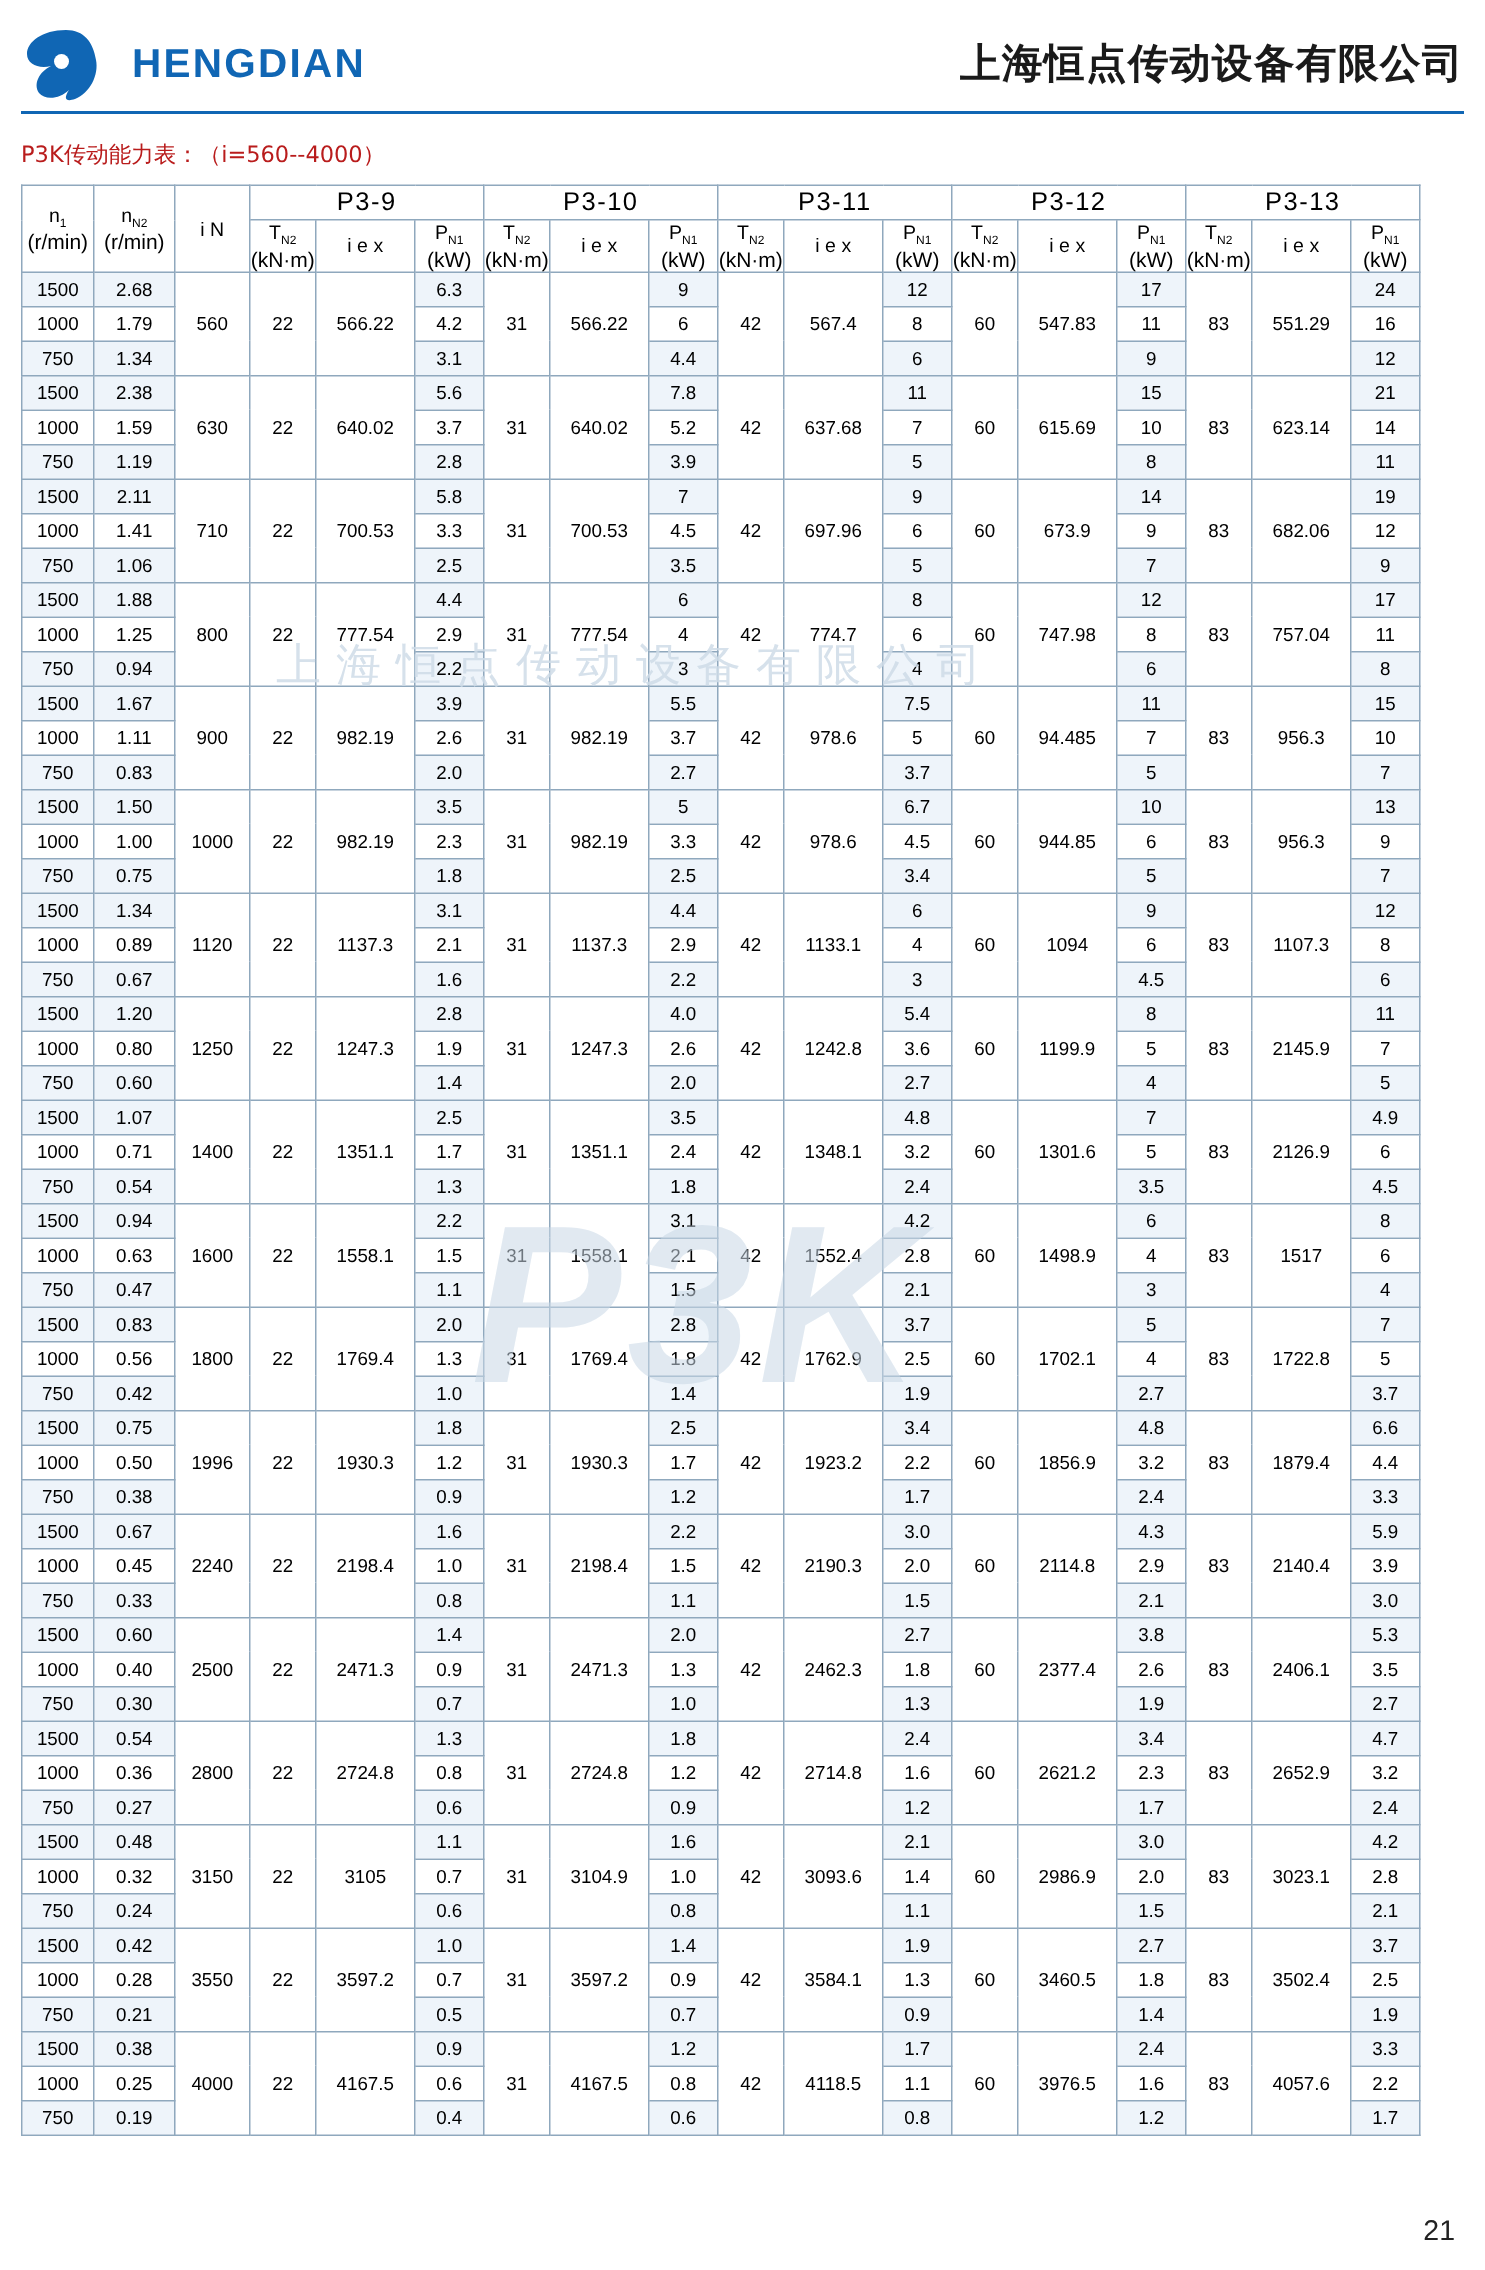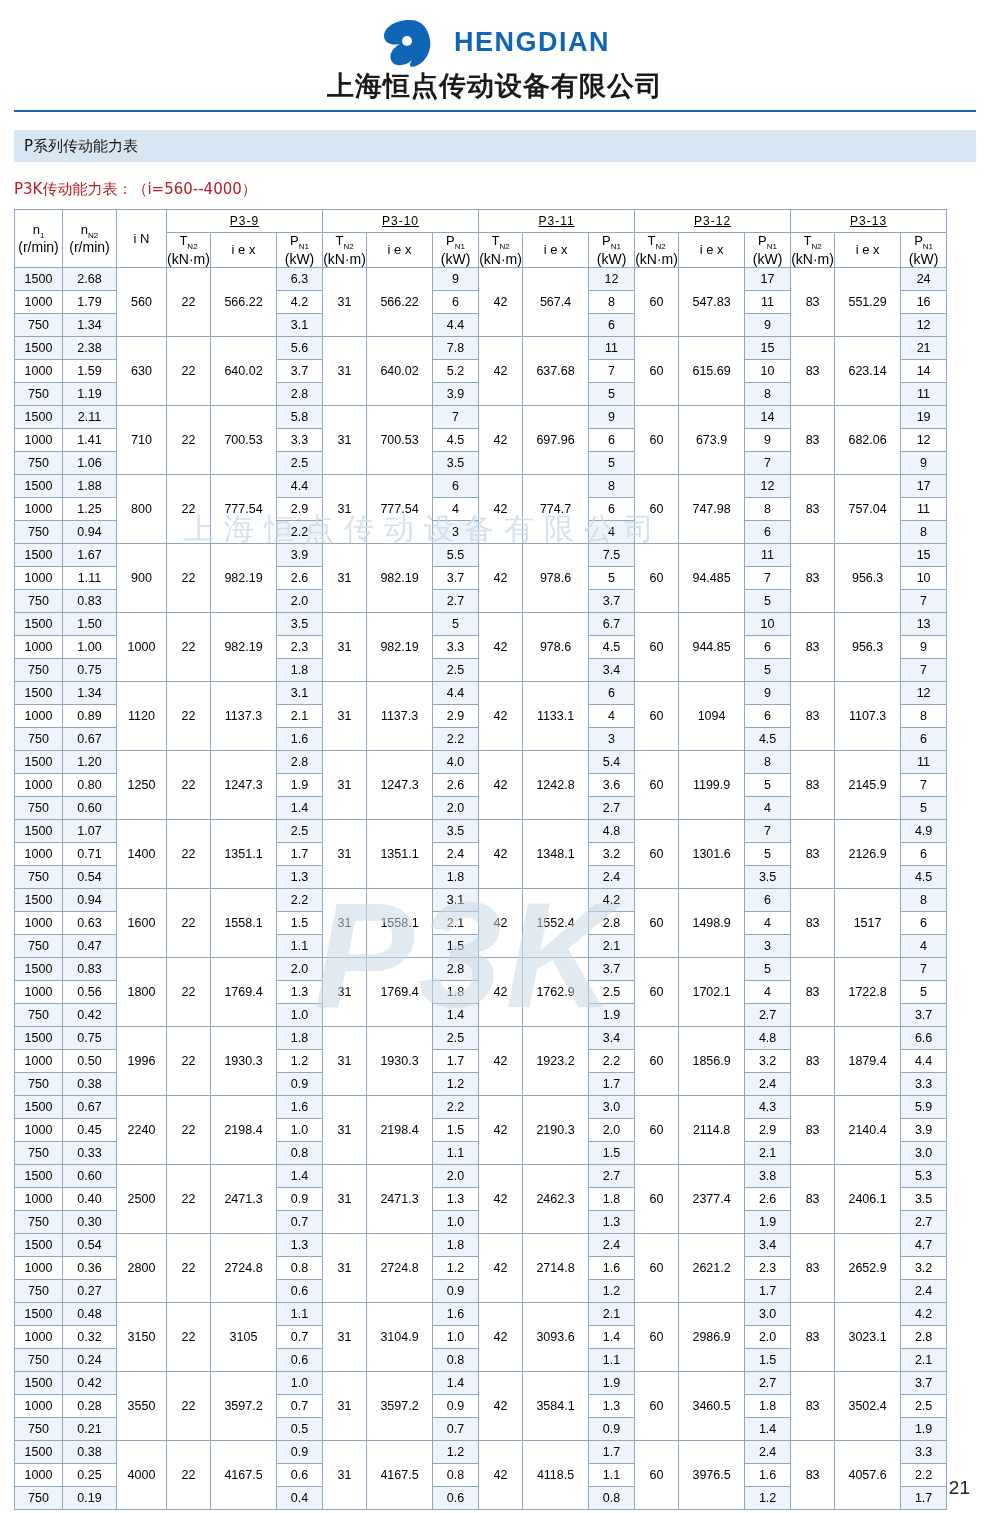--- a/index.html
+++ b/index.html
@@ -9,21 +9,20 @@
     background:#ffffff;
     color:#000000;
     -webkit-font-smoothing:antialiased;
   }
   .page{position:relative;width:990px;height:1513px;overflow:hidden;}
 
   
   .header{
     display:flex;align-items:center;justify-content:space-between;
     padding:16px 14px 6px 14px;
-    flex-direction:column;
   }
   .brand{display:flex;align-items:center;gap:14px;}
   .logo-mark{width:60px;height:52px;flex:0 0 auto;}
   .brand-name{
     font-size:27px;letter-spacing:1.5px;font-weight:bold;color:#1066b4;
     font-family:"Liberation Sans", sans-serif;
   }
   .company-cn{
     font-size:27px;font-weight:bold;color:#1a1a1a;letter-spacing:1px;
     font-family:"DejaVu Sans", sans-serif;
@@ -63,21 +62,21 @@
     vertical-align:middle;
     padding:0;
     height:22px;
     background:transparent;
   }
   thead th{
     background:#dbe9f4;
     font-weight:normal;
     font-size:13px;
   }
-  thead th.grp{font-size:12px;letter-spacing:1px;text-decoration:underline;}
+  thead th.grp{font-size:17px;letter-spacing:1px;}
   .sub{font-size:14px;}
   .hdr-n{font-size:13px;}
   .hdr-n sub{font-size:8px;}
   tbody tr.alt td{background:#eef4fa;}
   tbody tr.white td{background:#ffffff;}
   td.merge{background:#ffffff;}
   tbody tr.alt td.merge{background:#ffffff;}
 
   
   col.c-n1{width:48px;}
@@ -125,21 +124,20 @@
       <svg class="logo-mark" viewBox="0 0 60 52">
         <path d="M30 4 C14 4 4 12 4 20 C4 27 12 30 20 28 C12 32 8 40 12 46 C16 51 26 50 32 44 C28 50 30 52 36 50 C46 46 52 34 50 24 C48 12 42 4 30 4 Z" fill="#1066b4"></path>
         <circle cx="27" cy="25" r="5" fill="#ffffff"></circle>
       </svg>
       <div class="brand-name">HENGDIAN</div>
     </div>
     <div class="company-cn">上海恒点传动设备有限公司</div>
   </div>
   <div class="header-rule"></div>
 
-  <div class="section-bar">P系列传动能力表</div>
 
   <div class="sub-title">P3K传动能力表：（i=560--4000）</div>
 
   <div class="table-wrap">
     <div class="wm-cn">上海恒点传动设备有限公司</div>
     <div class="wm-p3k">P3K</div>
 
     <table class="cap">
       <colgroup>
         <col class="c-n1">

